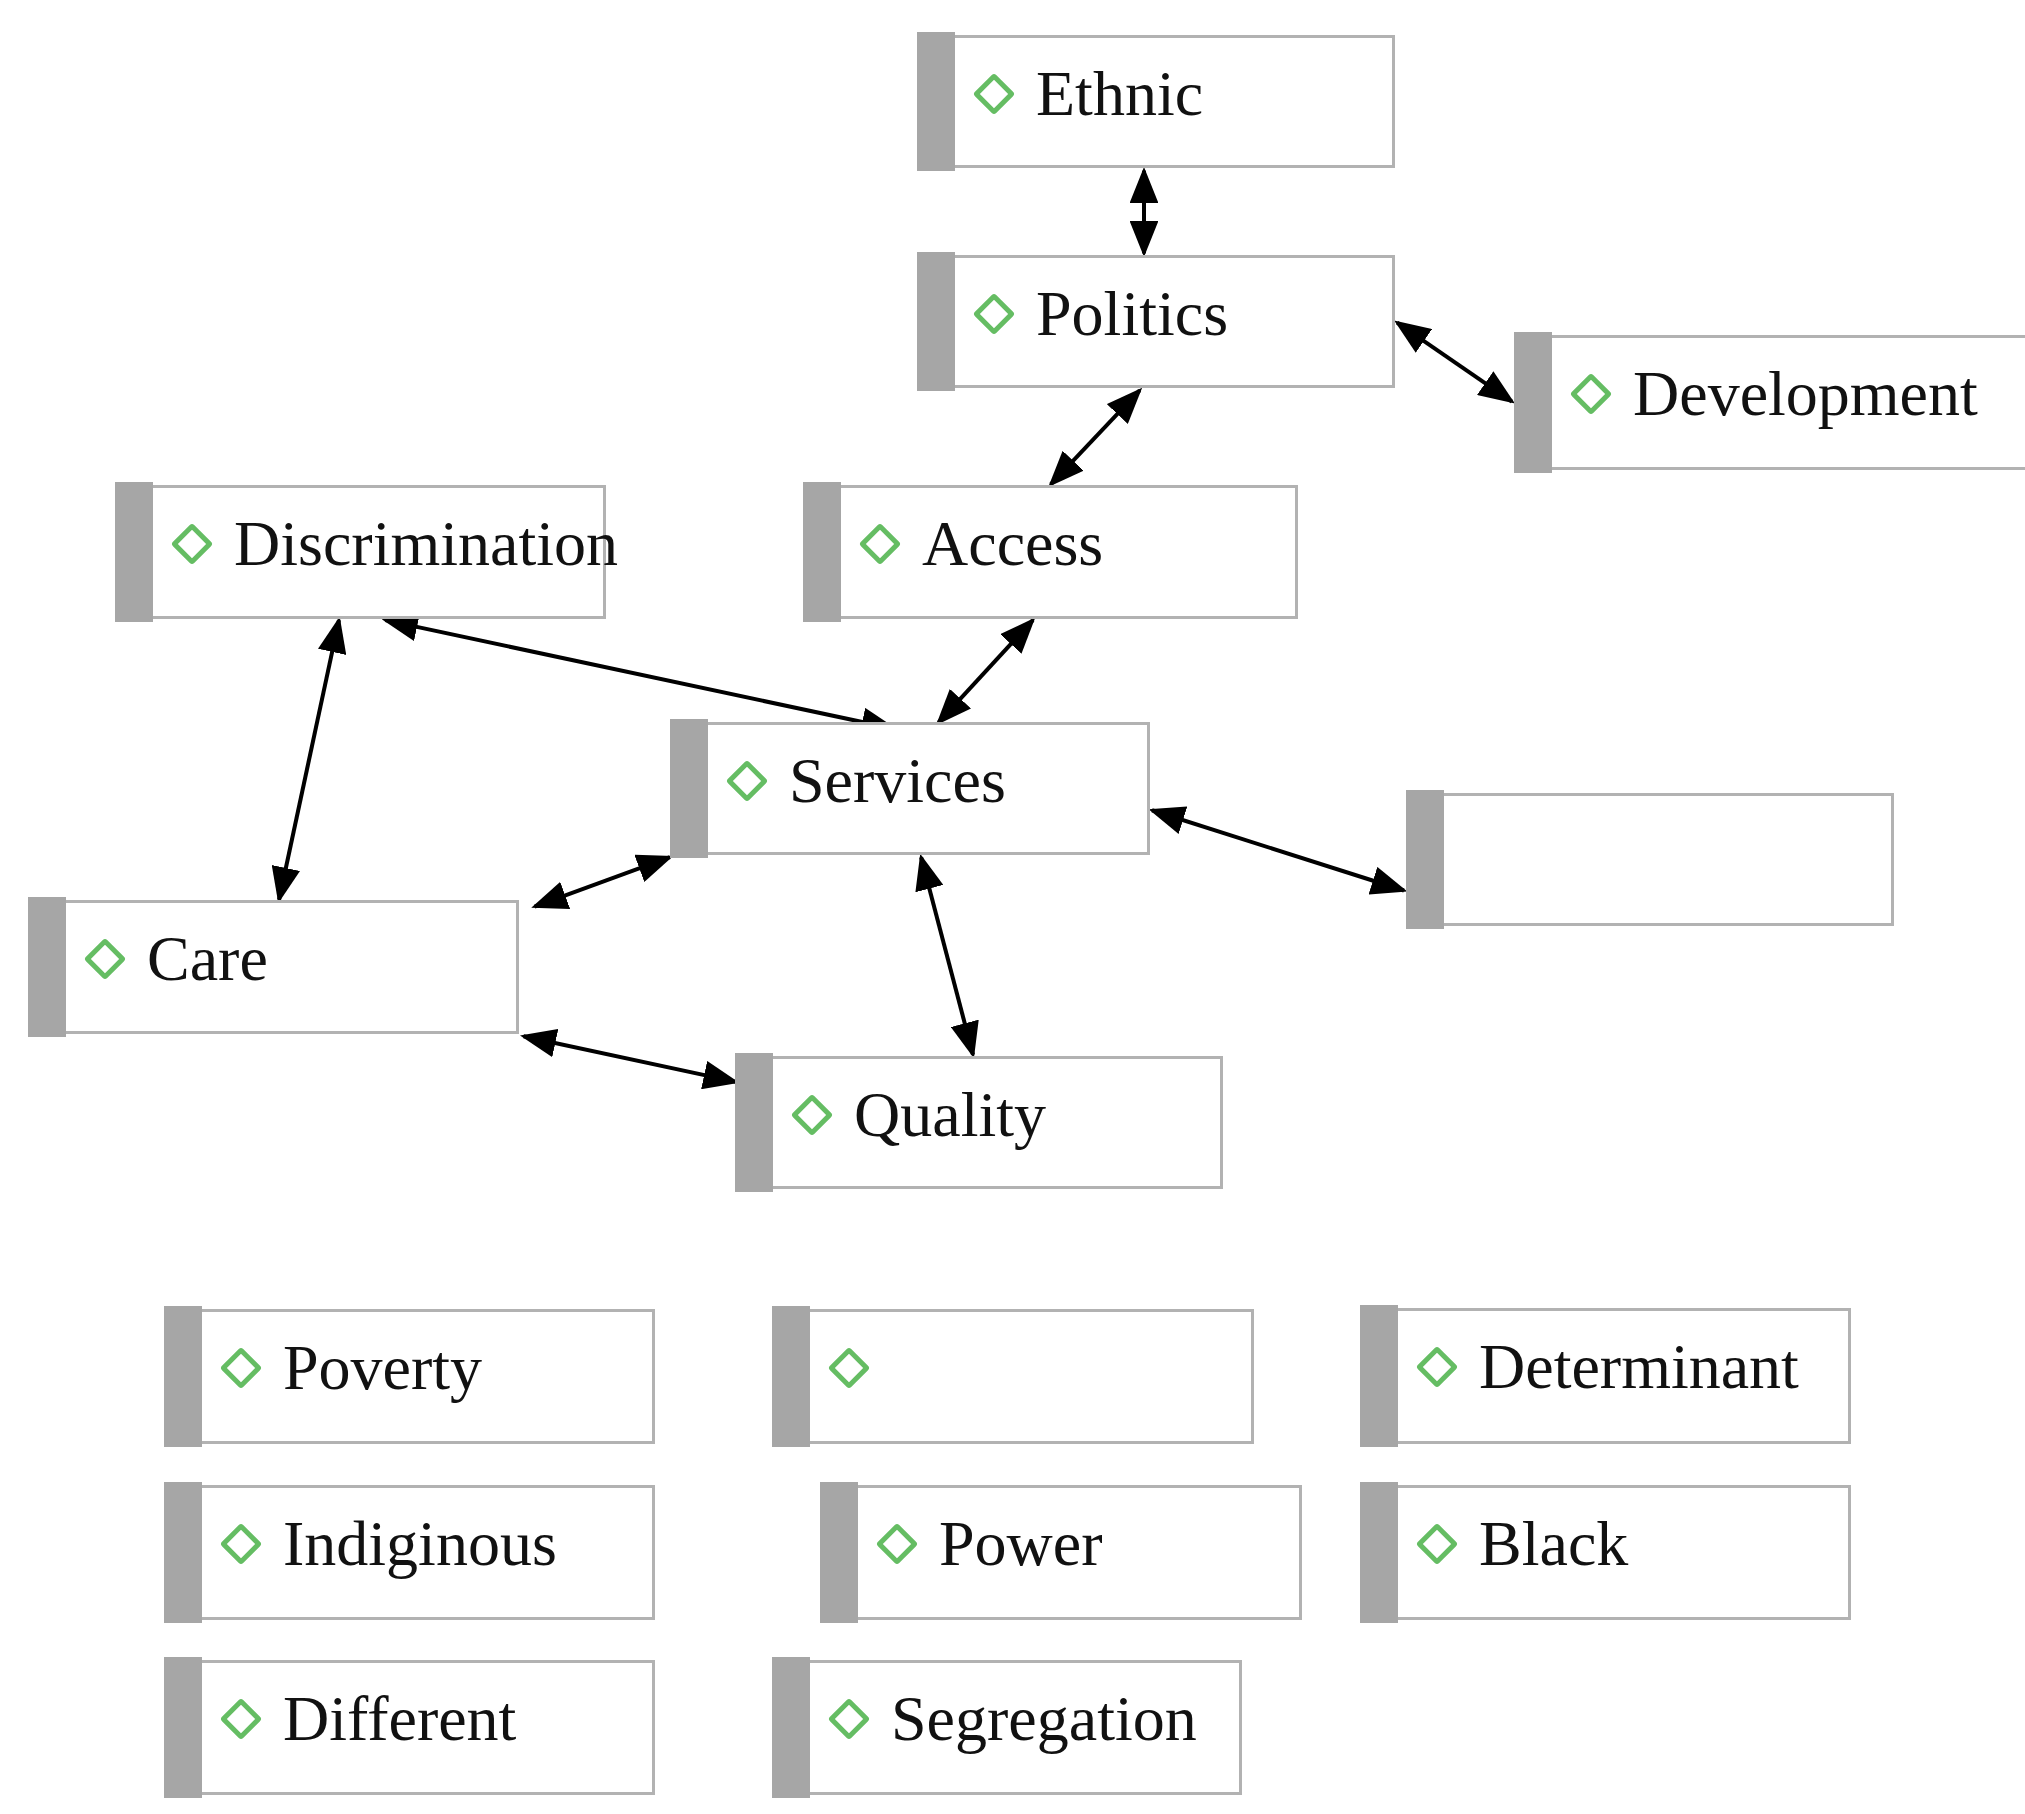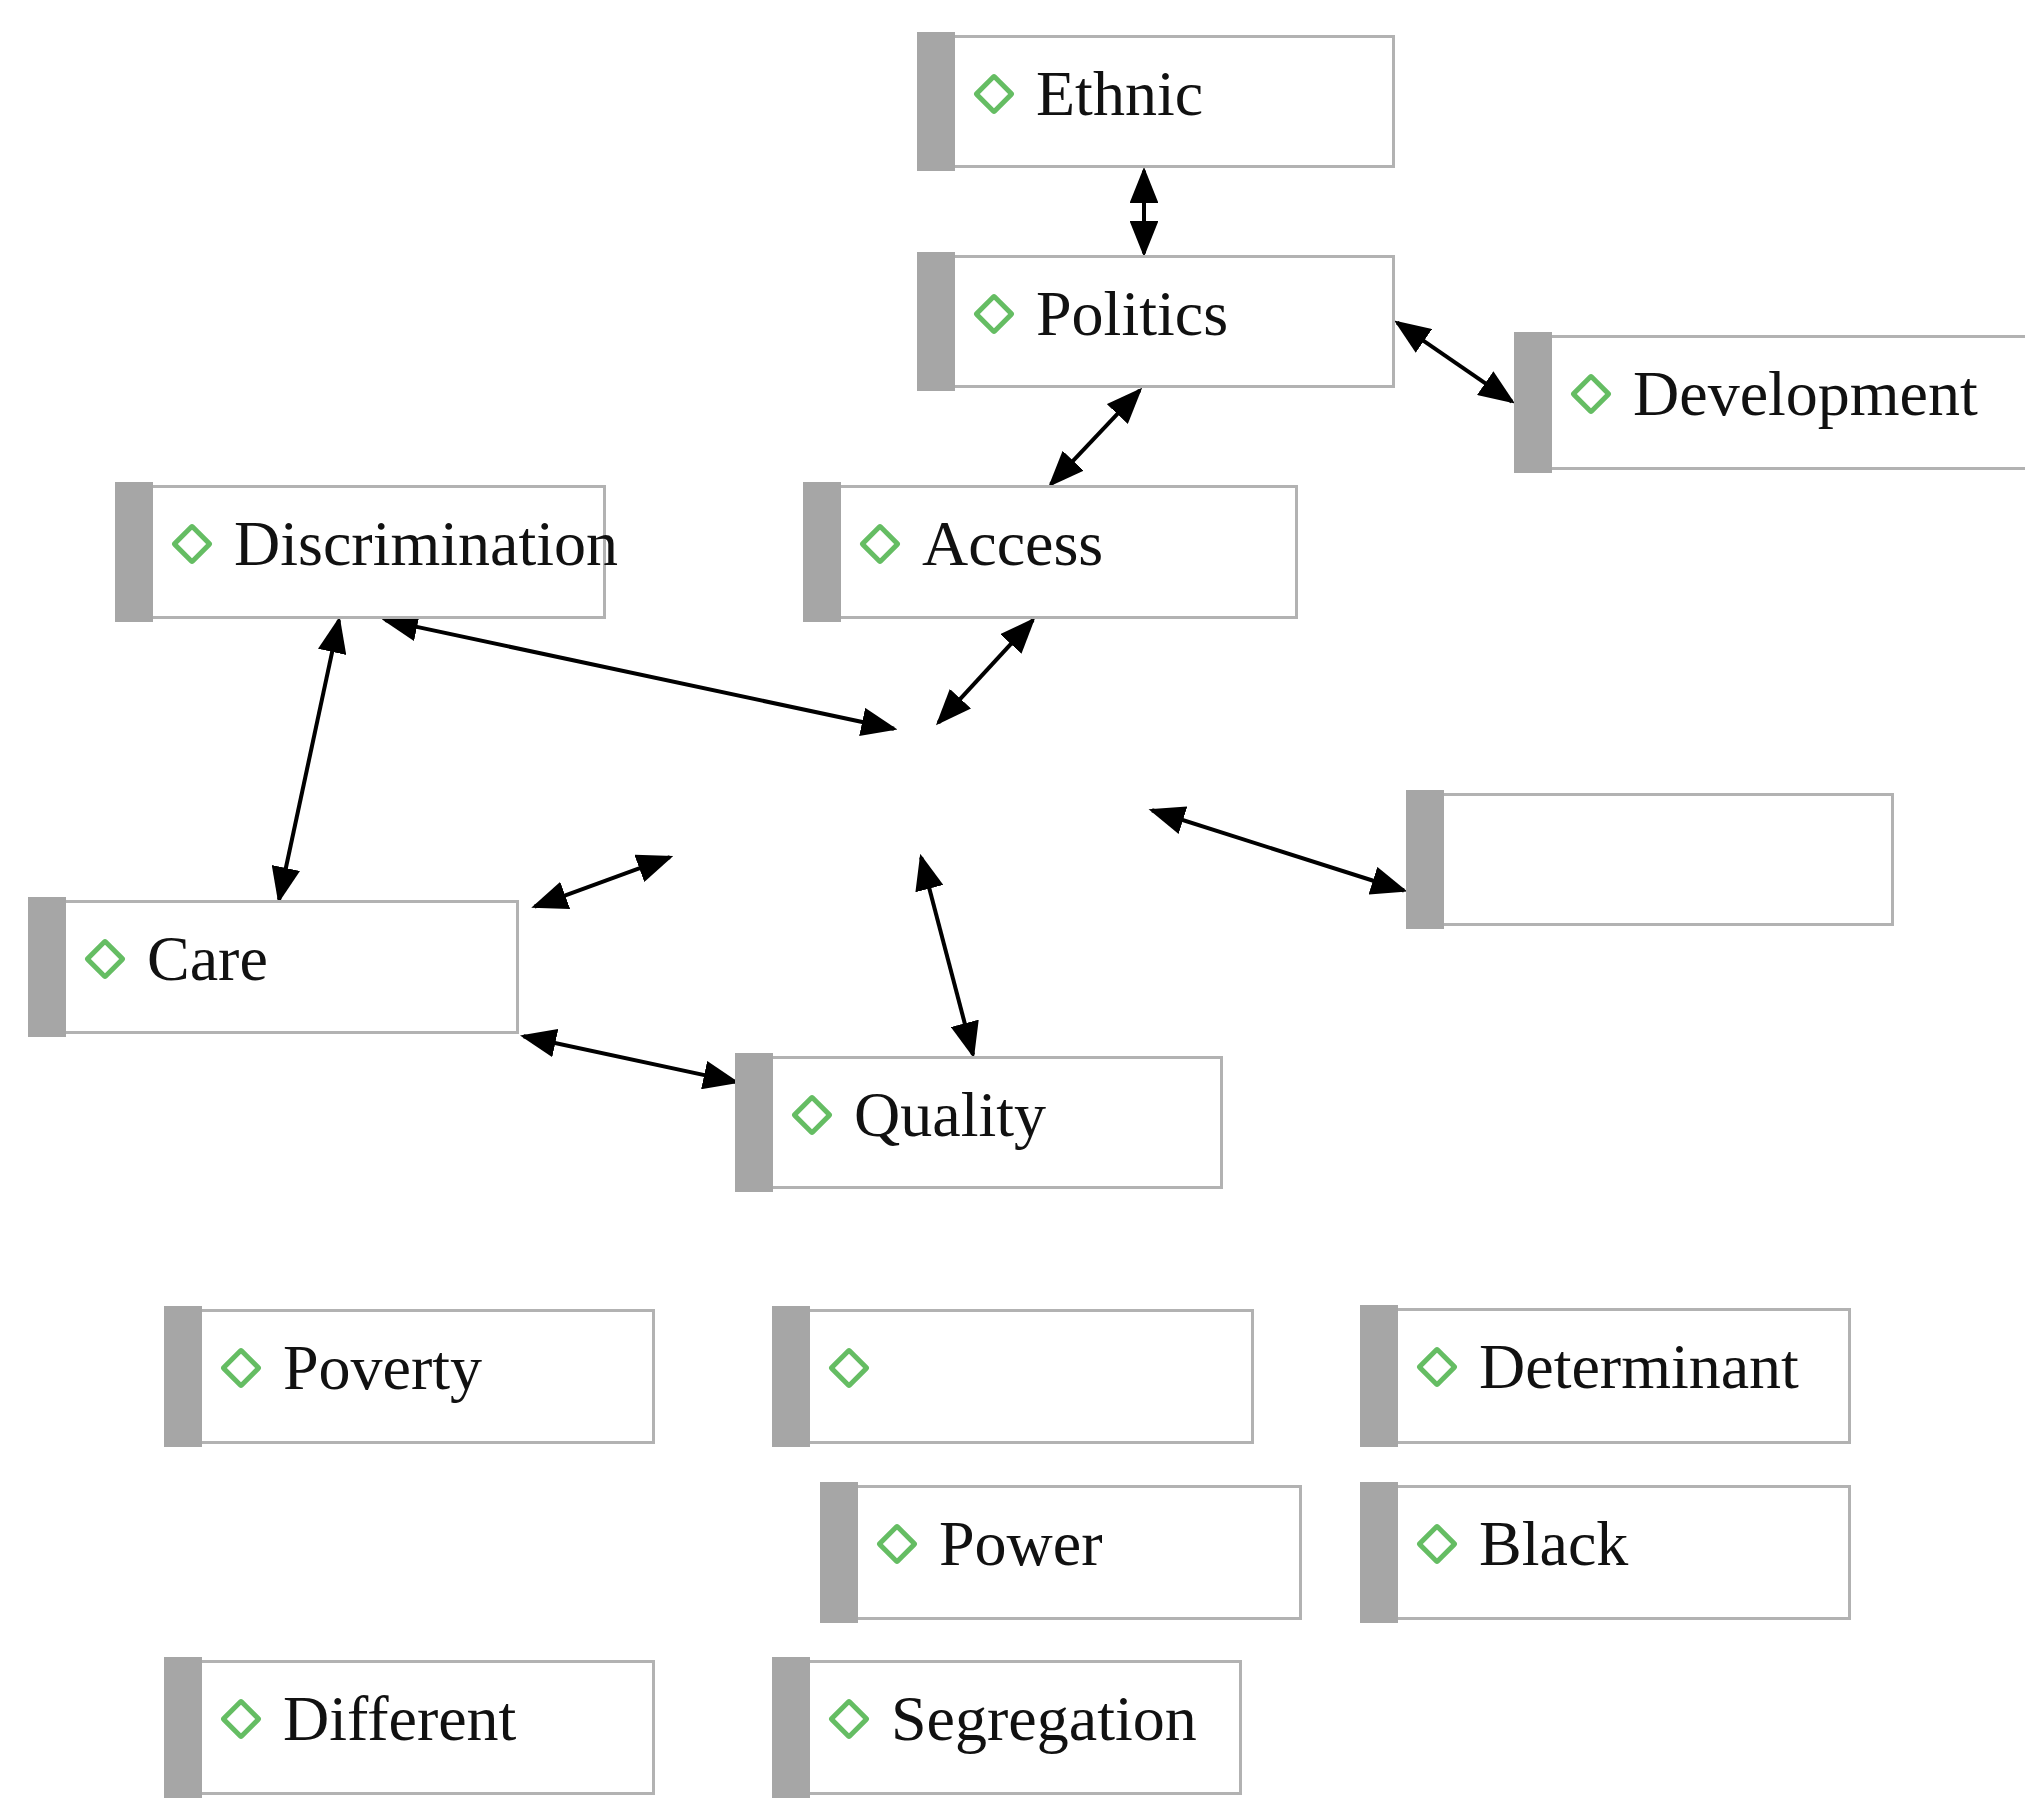--- a/index.html
+++ b/index.html
@@ -118,20 +118,27 @@
       <span class="label">Discrimination</span>
     </span>
   </div>
     <div class="node" style="left: 803px; top: 485px; width: 495px; height: 134px;">
     <span class="bar"></span>
     <span class="inner">
       <span class="diamond"></span>
       <span class="label">Access</span>
     </span>
   </div>
+    <div class="node" style="left: 670px; top: 722px; width: 480px; height: 133px;">
+    <span class="bar"></span>
+    <span class="inner">
+      <span class="diamond"></span>
+      <span class="label">Services</span>
+    </span>
+  </div>
     <div class="node" style="left: 1406px; top: 793px; width: 488px; height: 133px;">
     <span class="bar"></span>
   </div>
     <div class="node" style="left: 28px; top: 900px; width: 491px; height: 134px;">
     <span class="bar"></span>
     <span class="inner">
       <span class="diamond"></span>
       <span class="label">Care</span>
     </span>
   </div>
@@ -153,20 +160,27 @@
     <span class="bar"></span>
     <span class="inner">
       <span class="diamond"></span>
     </span>
   </div>
     <div class="node" style="left: 1360px; top: 1308px; width: 491px; height: 136px;">
     <span class="bar"></span>
     <span class="inner">
       <span class="diamond"></span>
       <span class="label">Determinant</span>
+    </span>
+  </div>
+    <div class="node" style="left: 164px; top: 1485px; width: 491px; height: 135px;">
+    <span class="bar"></span>
+    <span class="inner">
+      <span class="diamond"></span>
+      <span class="label">Indiginous</span>
     </span>
   </div>
     <div class="node" style="left: 772px; top: 1485px; width: 482px; height: 135px; margin-left: 48px;">
     <span class="bar"></span>
     <span class="inner">
       <span class="diamond"></span>
       <span class="label">Power</span>
     </span>
   </div>
     <div class="node" style="left: 1360px; top: 1485px; width: 491px; height: 135px;">

